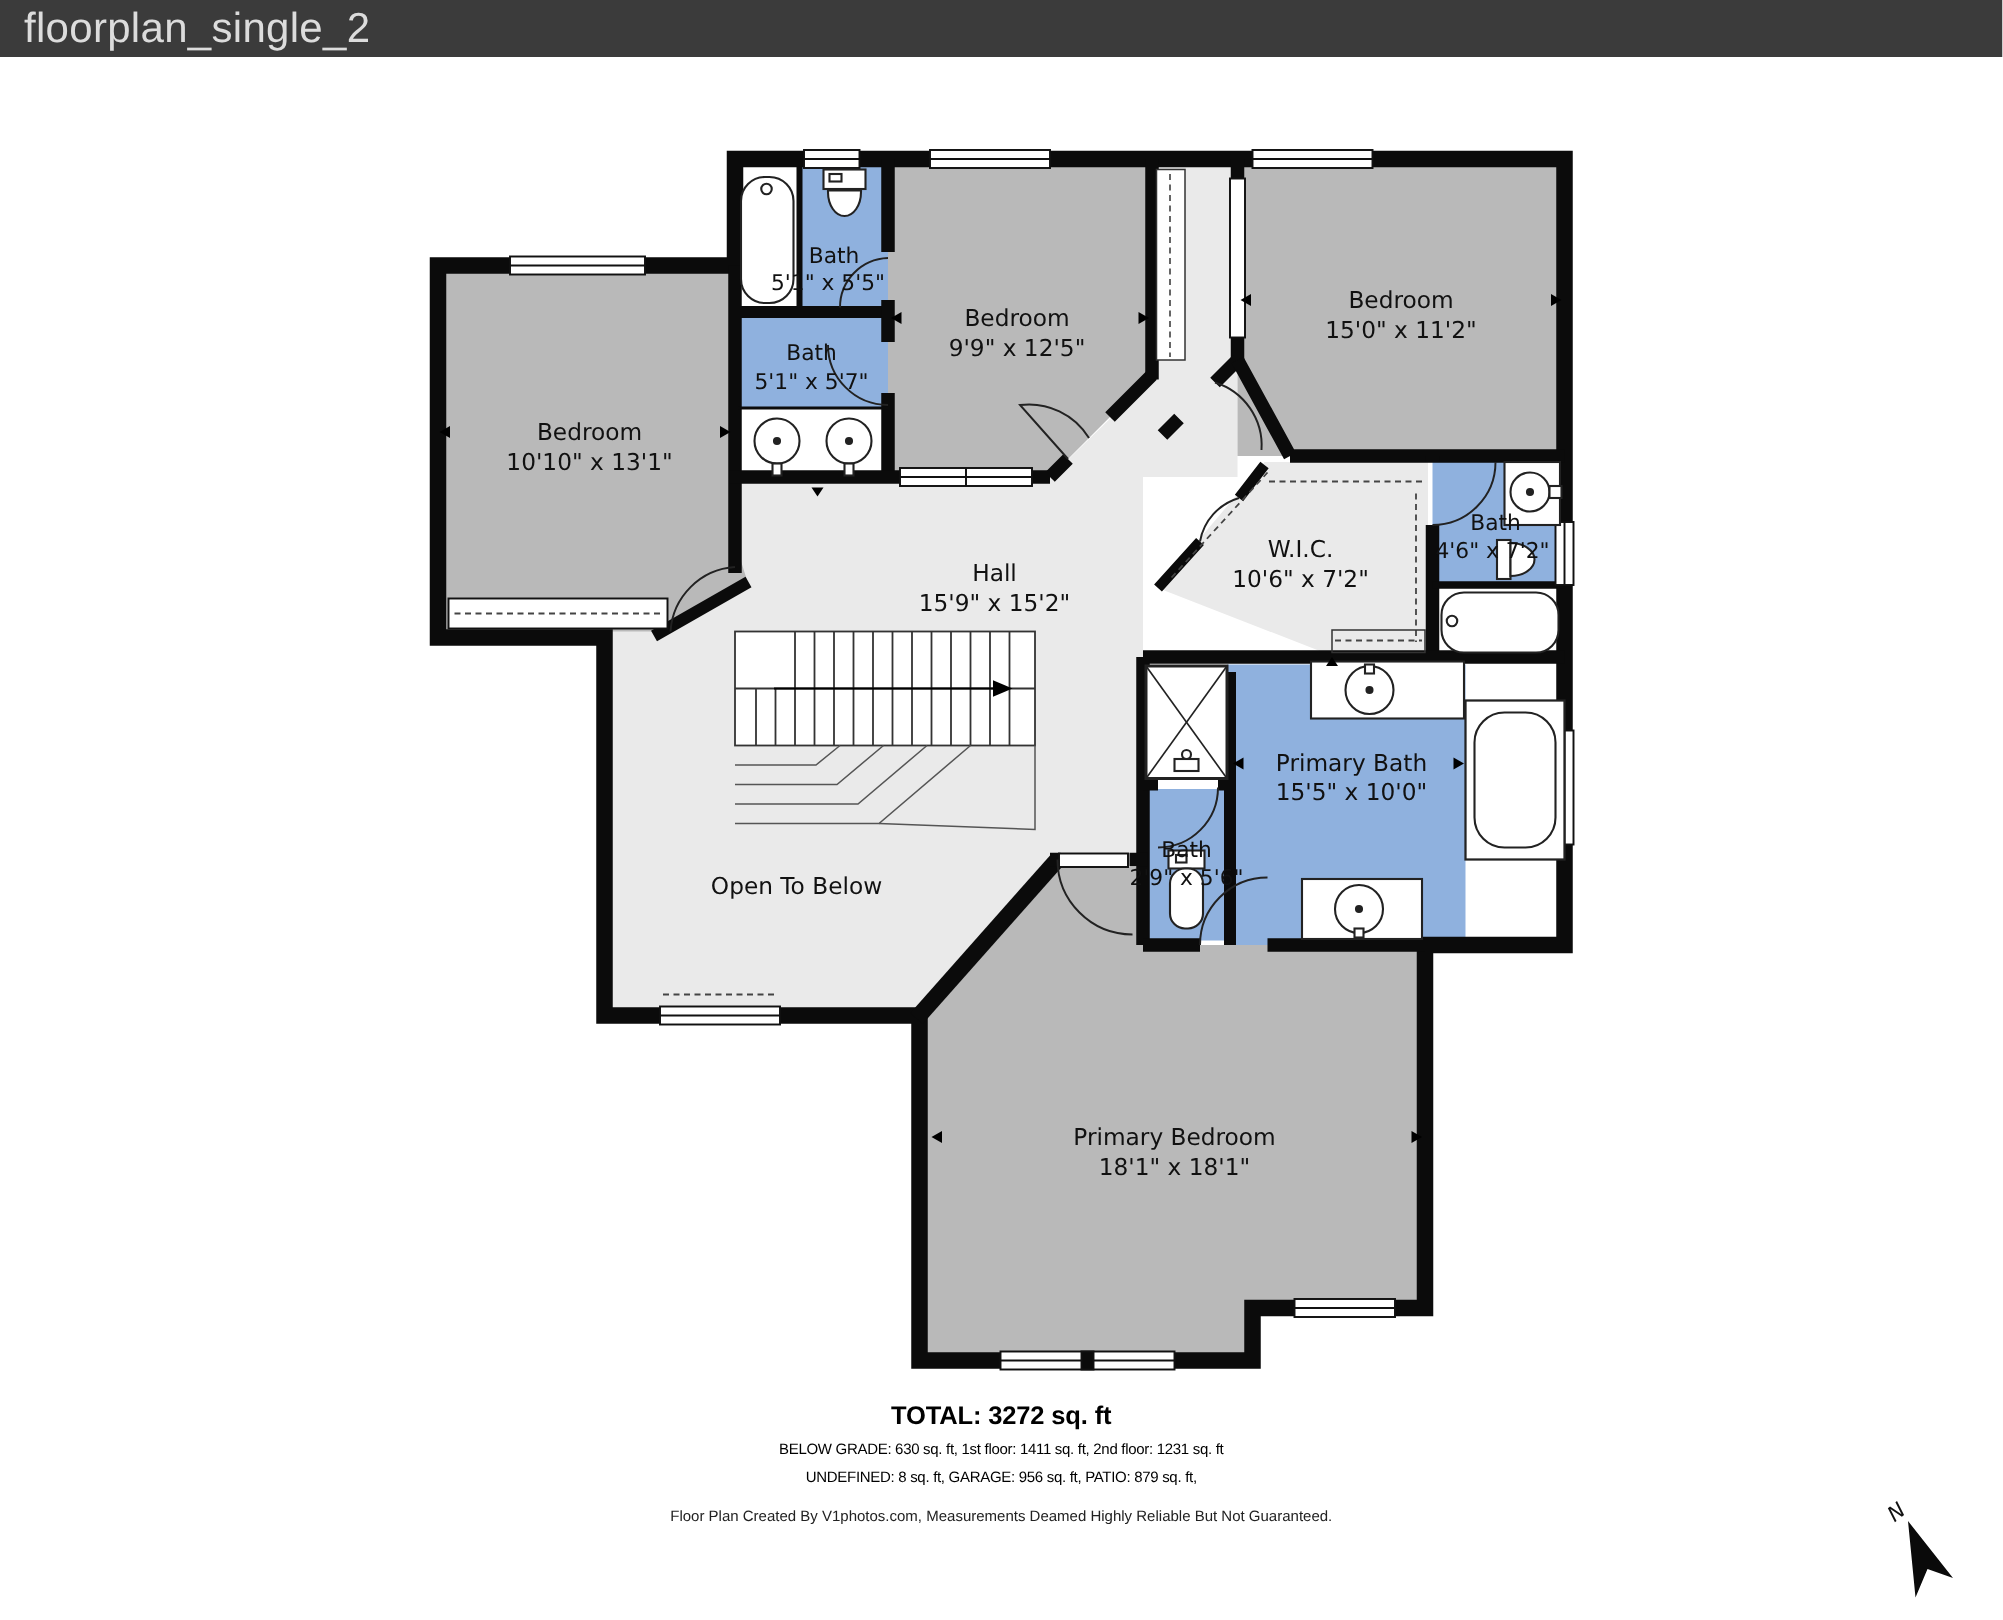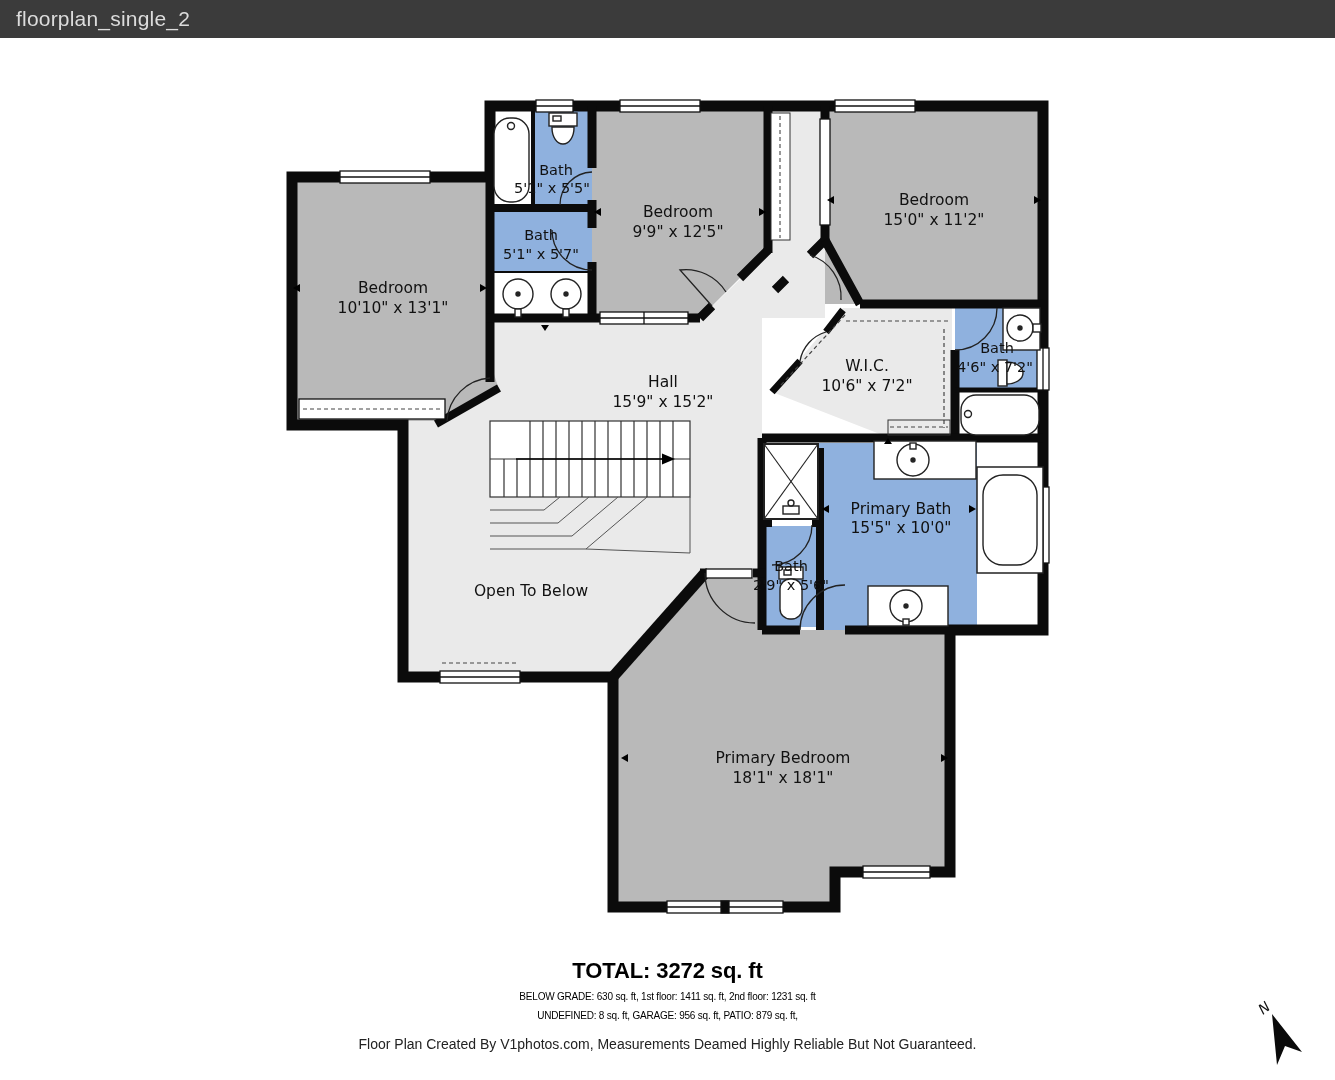--- a/index.html
+++ b/index.html
@@ -1,29 +1,29 @@
 <!DOCTYPE html>
 <html><head>
 <meta charset="utf-8">
 <style>
   html,body{margin:0;padding:0;background:#ffffff;width:1335px;height:1080px;overflow:hidden;
             font-family:"DejaVu Sans", sans-serif;}
   #stage{position:relative;width:1335px;height:1080px;background:#fff;}
   #titlebar{position:absolute;left:0;top:0;width:1335px;height:38px;background:#3b3b3b;
             display:flex;align-items:center;z-index:5;}
-  #titlebar .title{color:#dcdcdc;font-size:21px;margin-left:16px;font-weight:400;
+  #titlebar .title{color:#dcdcdc;font-size:28px;margin-left:16px;font-weight:400;
             font-family:"Liberation Sans", sans-serif;letter-spacing:.2px;}
   #plan-svg{position:absolute;left:0;top:0;}
   .roomlabel{font-family:"DejaVu Sans", sans-serif;fill:#111;font-size:15.5px;text-anchor:middle;}
   .roomlabel.small{font-size:14.5px;}
   #summary{position:absolute;left:0;top:934px;width:1335px;text-align:center;
            font-family:"Liberation Sans", sans-serif;color:#000;z-index:4;}
-  #summary .total{font-size:22px;font-weight:bold;margin-bottom:3px;letter-spacing:-0.1px;margin-top:24px;}
+  #summary .total{font-size:17px;font-weight:bold;margin-bottom:3px;letter-spacing:-0.1px;}
   #summary .line{font-size:10px;line-height:19px;letter-spacing:-0.2px;}
-  #summary .disclaimer{font-size:14px;margin-top:11px;color:#222;letter-spacing:0;}
+  #summary .disclaimer{font-size:10px;margin-top:11px;color:#222;letter-spacing:0;}
 </style>
 </head>
 <body>
 
 <div id="stage">
 
   <div id="titlebar">
     <span class="title">floorplan_single_2</span>
   </div>
 

